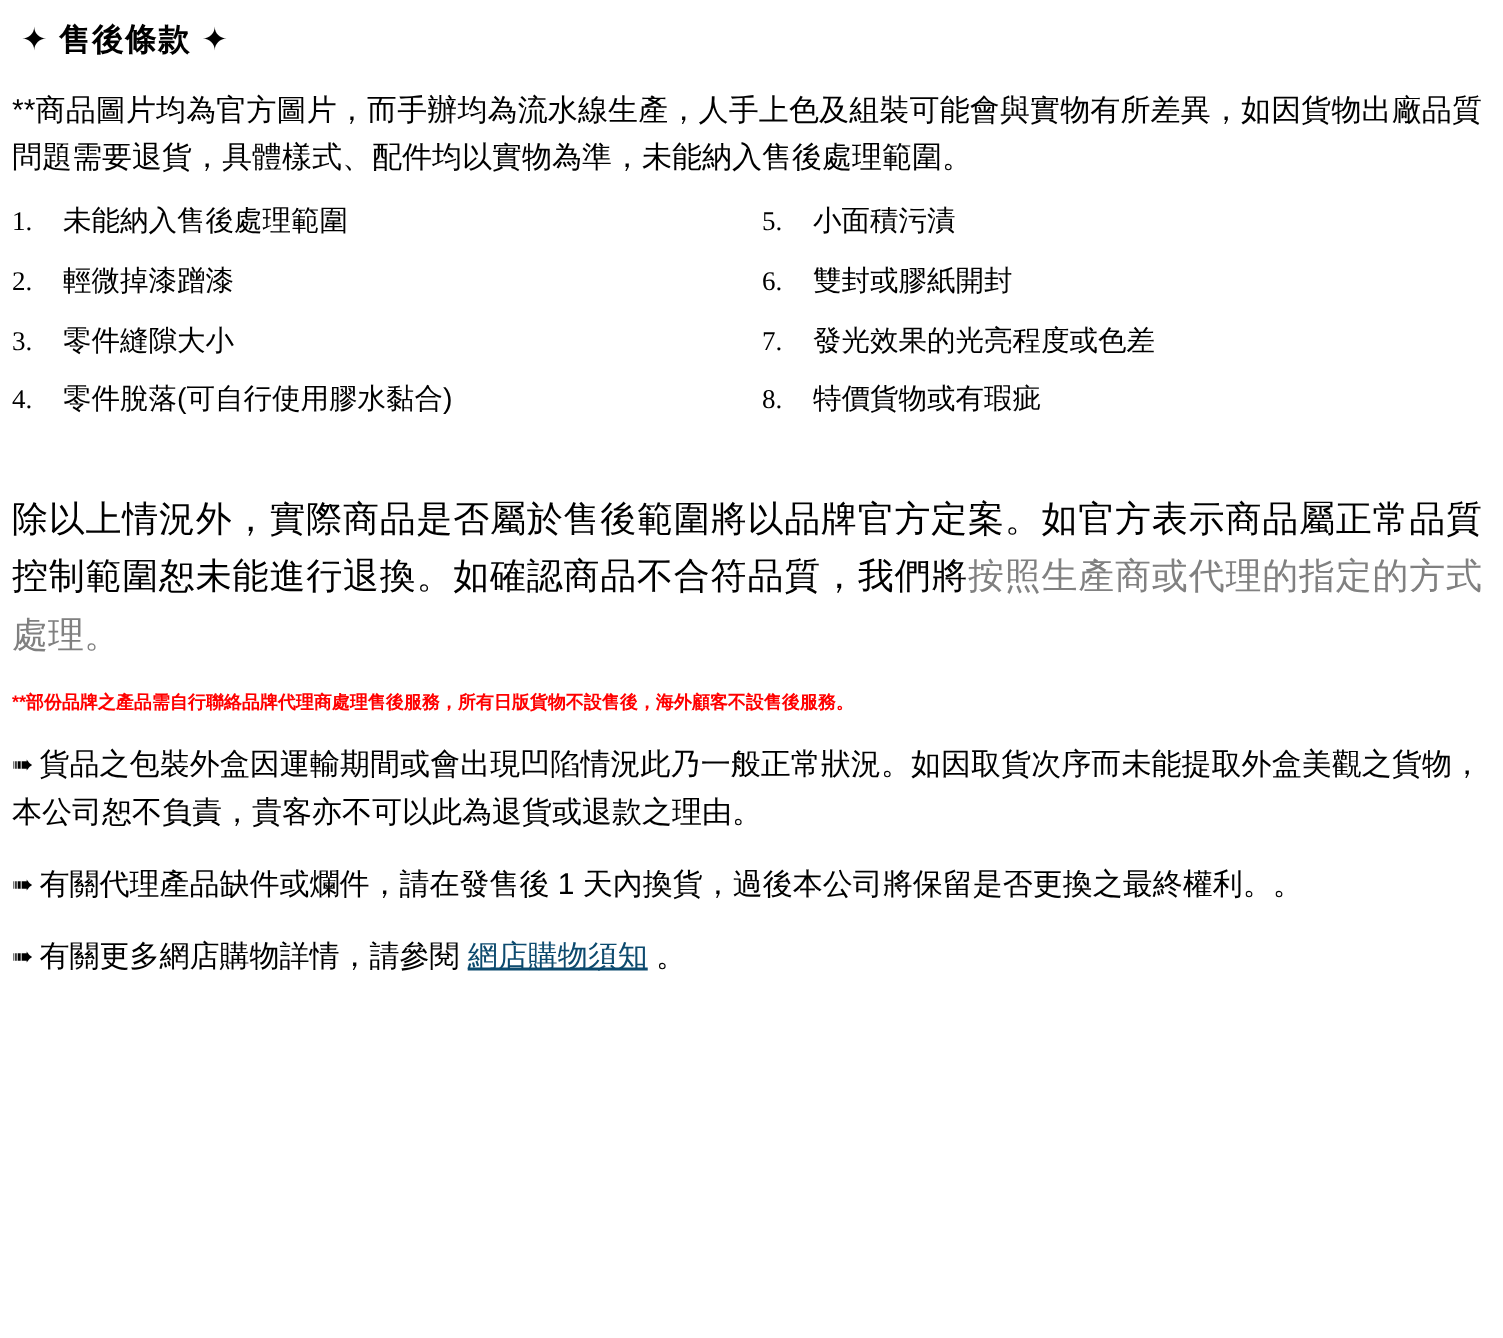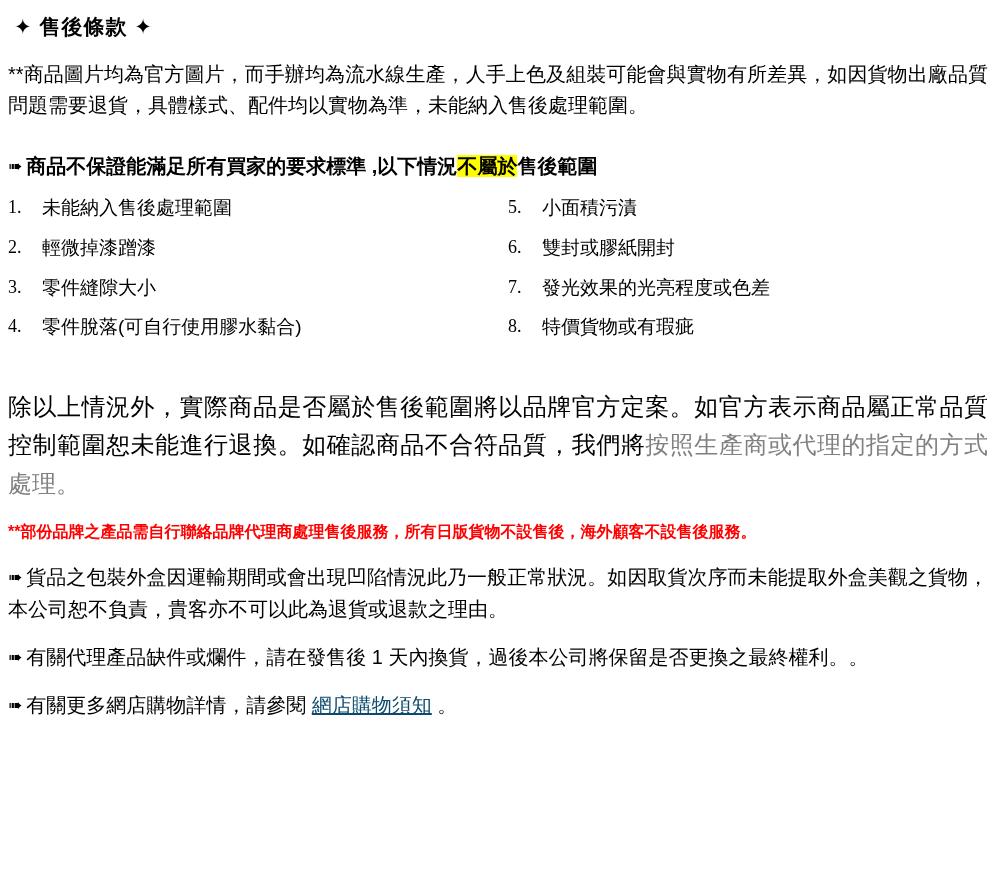--- a/index.html
+++ b/index.html
@@ -81,21 +81,21 @@
     line-height: 1.6;
     margin: 34px 0 0 0;
     text-align: justify;
   }
   .grey {
     color: #808080;
   }
   .red-block {
     color: #ff0000;
     font-weight: bold;
-    font-size: 16px;
+    font-size: 12px;
     line-height: 1.6;
     margin: 16px 0 0 0;
     text-align: justify;
   }
   .note {
     font-size: 20px;
     line-height: 1.6;
     margin: 16px 0 0 0;
     text-align: justify;
   }
@@ -106,23 +106,20 @@
 </style>
 </head>
 <body>
 
 <div class="page">
 
   <div class="title">✦ 售後條款 ✦</div>
 
   <div class="para">**商品圖片均為官方圖片，而手辦均為流水線生產，人手上色及組裝可能會與實物有所差異，如因貨物出廠品質問題需要退貨，具體樣式、配件均以實物為準，未能納入售後處理範圍。</div>
 
-  <div class="lead-line">
-    <span class="arrow">➠</span><span>商品不保證能滿足所有買家的要求標準 ,以下情況</span><span class="hl">不屬於</span><span>售後範圍</span>
-  </div>
 
   <div class="list-wrap">
     <div class="col left">
       <div class="li">
         <span class="num">1.</span>
         <span class="txt">未能納入售後處理範圍</span>
       </div>
       <div class="li">
         <span class="num">2.</span>
         <span class="txt">輕微掉漆蹭漆</span>

